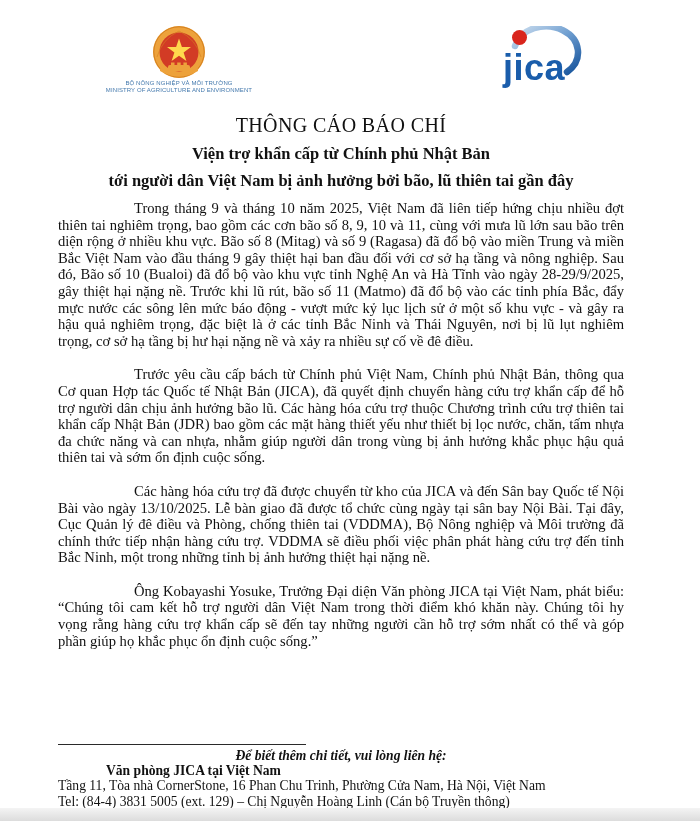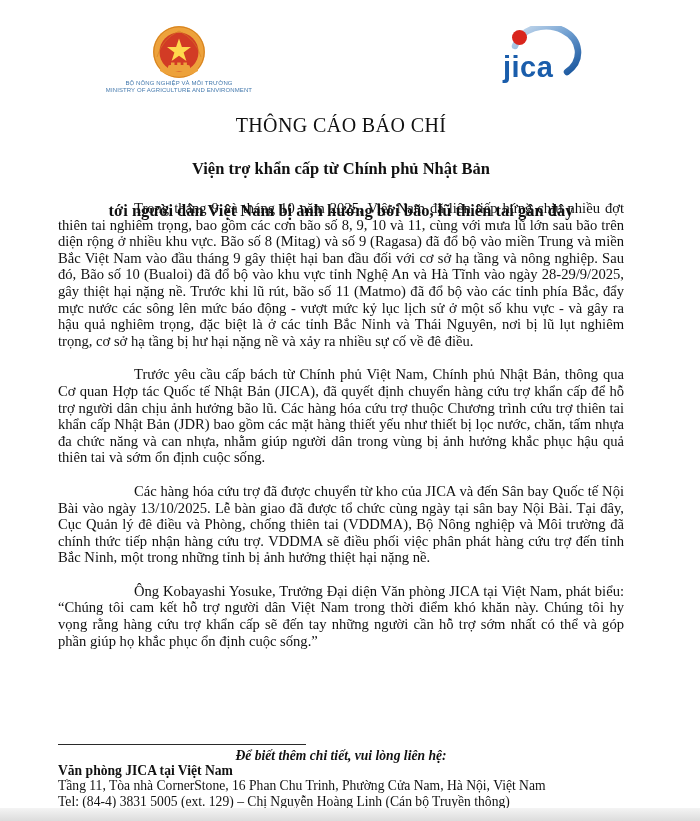--- a/index.html
+++ b/index.html
@@ -7,39 +7,39 @@
   .page{position:relative;width:700px;height:821px;background:#ffffff;overflow:hidden;}
 
   
   .emblem-wrap{position:absolute;left:150px;top:25px;width:58px;height:56px;}
   .ministry-caption{position:absolute;left:104px;top:80px;width:150px;text-align:center;
     font-family:"Liberation Sans",sans-serif;font-size:6px;line-height:6.5px;color:#4479ad;
     letter-spacing:.1px;}
   .jica-logo{position:absolute;left:499px;top:26px;width:86px;height:56px;}
   .jica-logo svg{position:absolute;left:0;top:0;}
   .jica-word{position:absolute;left:4px;bottom:0;font-family:"Liberation Sans",sans-serif;
-    font-weight:700;font-size:29px;line-height:29px;color:#1a5dab;letter-spacing:.5px;}
+    font-weight:700;font-size:36px;line-height:29px;color:#1a5dab;letter-spacing:.5px;}
   .jica-ball{position:absolute;left:13px;top:4px;width:15px;height:15px;border-radius:50%;
     background:#d9251d;}
 
   
   .title-block{position:absolute;left:58px;top:114px;width:566px;text-align:center;}
   .doc-title{font-size:20px;font-weight:400;letter-spacing:.4px;margin:0;}
-  .doc-subtitle{font-size:16.5px;font-weight:700;margin:22px 0 0 0;}
+  .doc-subtitle{font-size:16.5px;font-weight:700;margin:7px 0 0 0;}
 
   
   .body-text{position:absolute;left:58px;top:200px;width:566px;}
   .body-text p{margin:0 0 17px 0;font-size:14.6px;line-height:16.6px;
     text-align:justify;text-indent:76px;}
 
   
   .contact{position:absolute;left:58px;top:744px;width:566px;font-size:13.6px;line-height:15.2px;}
   .footnote-rule{width:248px;border-top:1.4px solid #2a2a2a;margin:0 0 3px 0;height:0;}
   .contact-intro{font-style:italic;font-weight:600;text-align:center;}
-  .contact-office{font-weight:700;}
+  .contact-office{font-weight:700;margin-left:48px;}
 
   
   .bottom-band{position:absolute;left:0;bottom:0;width:700px;height:13px;
     background:linear-gradient(#f4f4f4,#dcdcdc);}
 </style>
 </head>
 <body>
 
 <div class="page">
 

